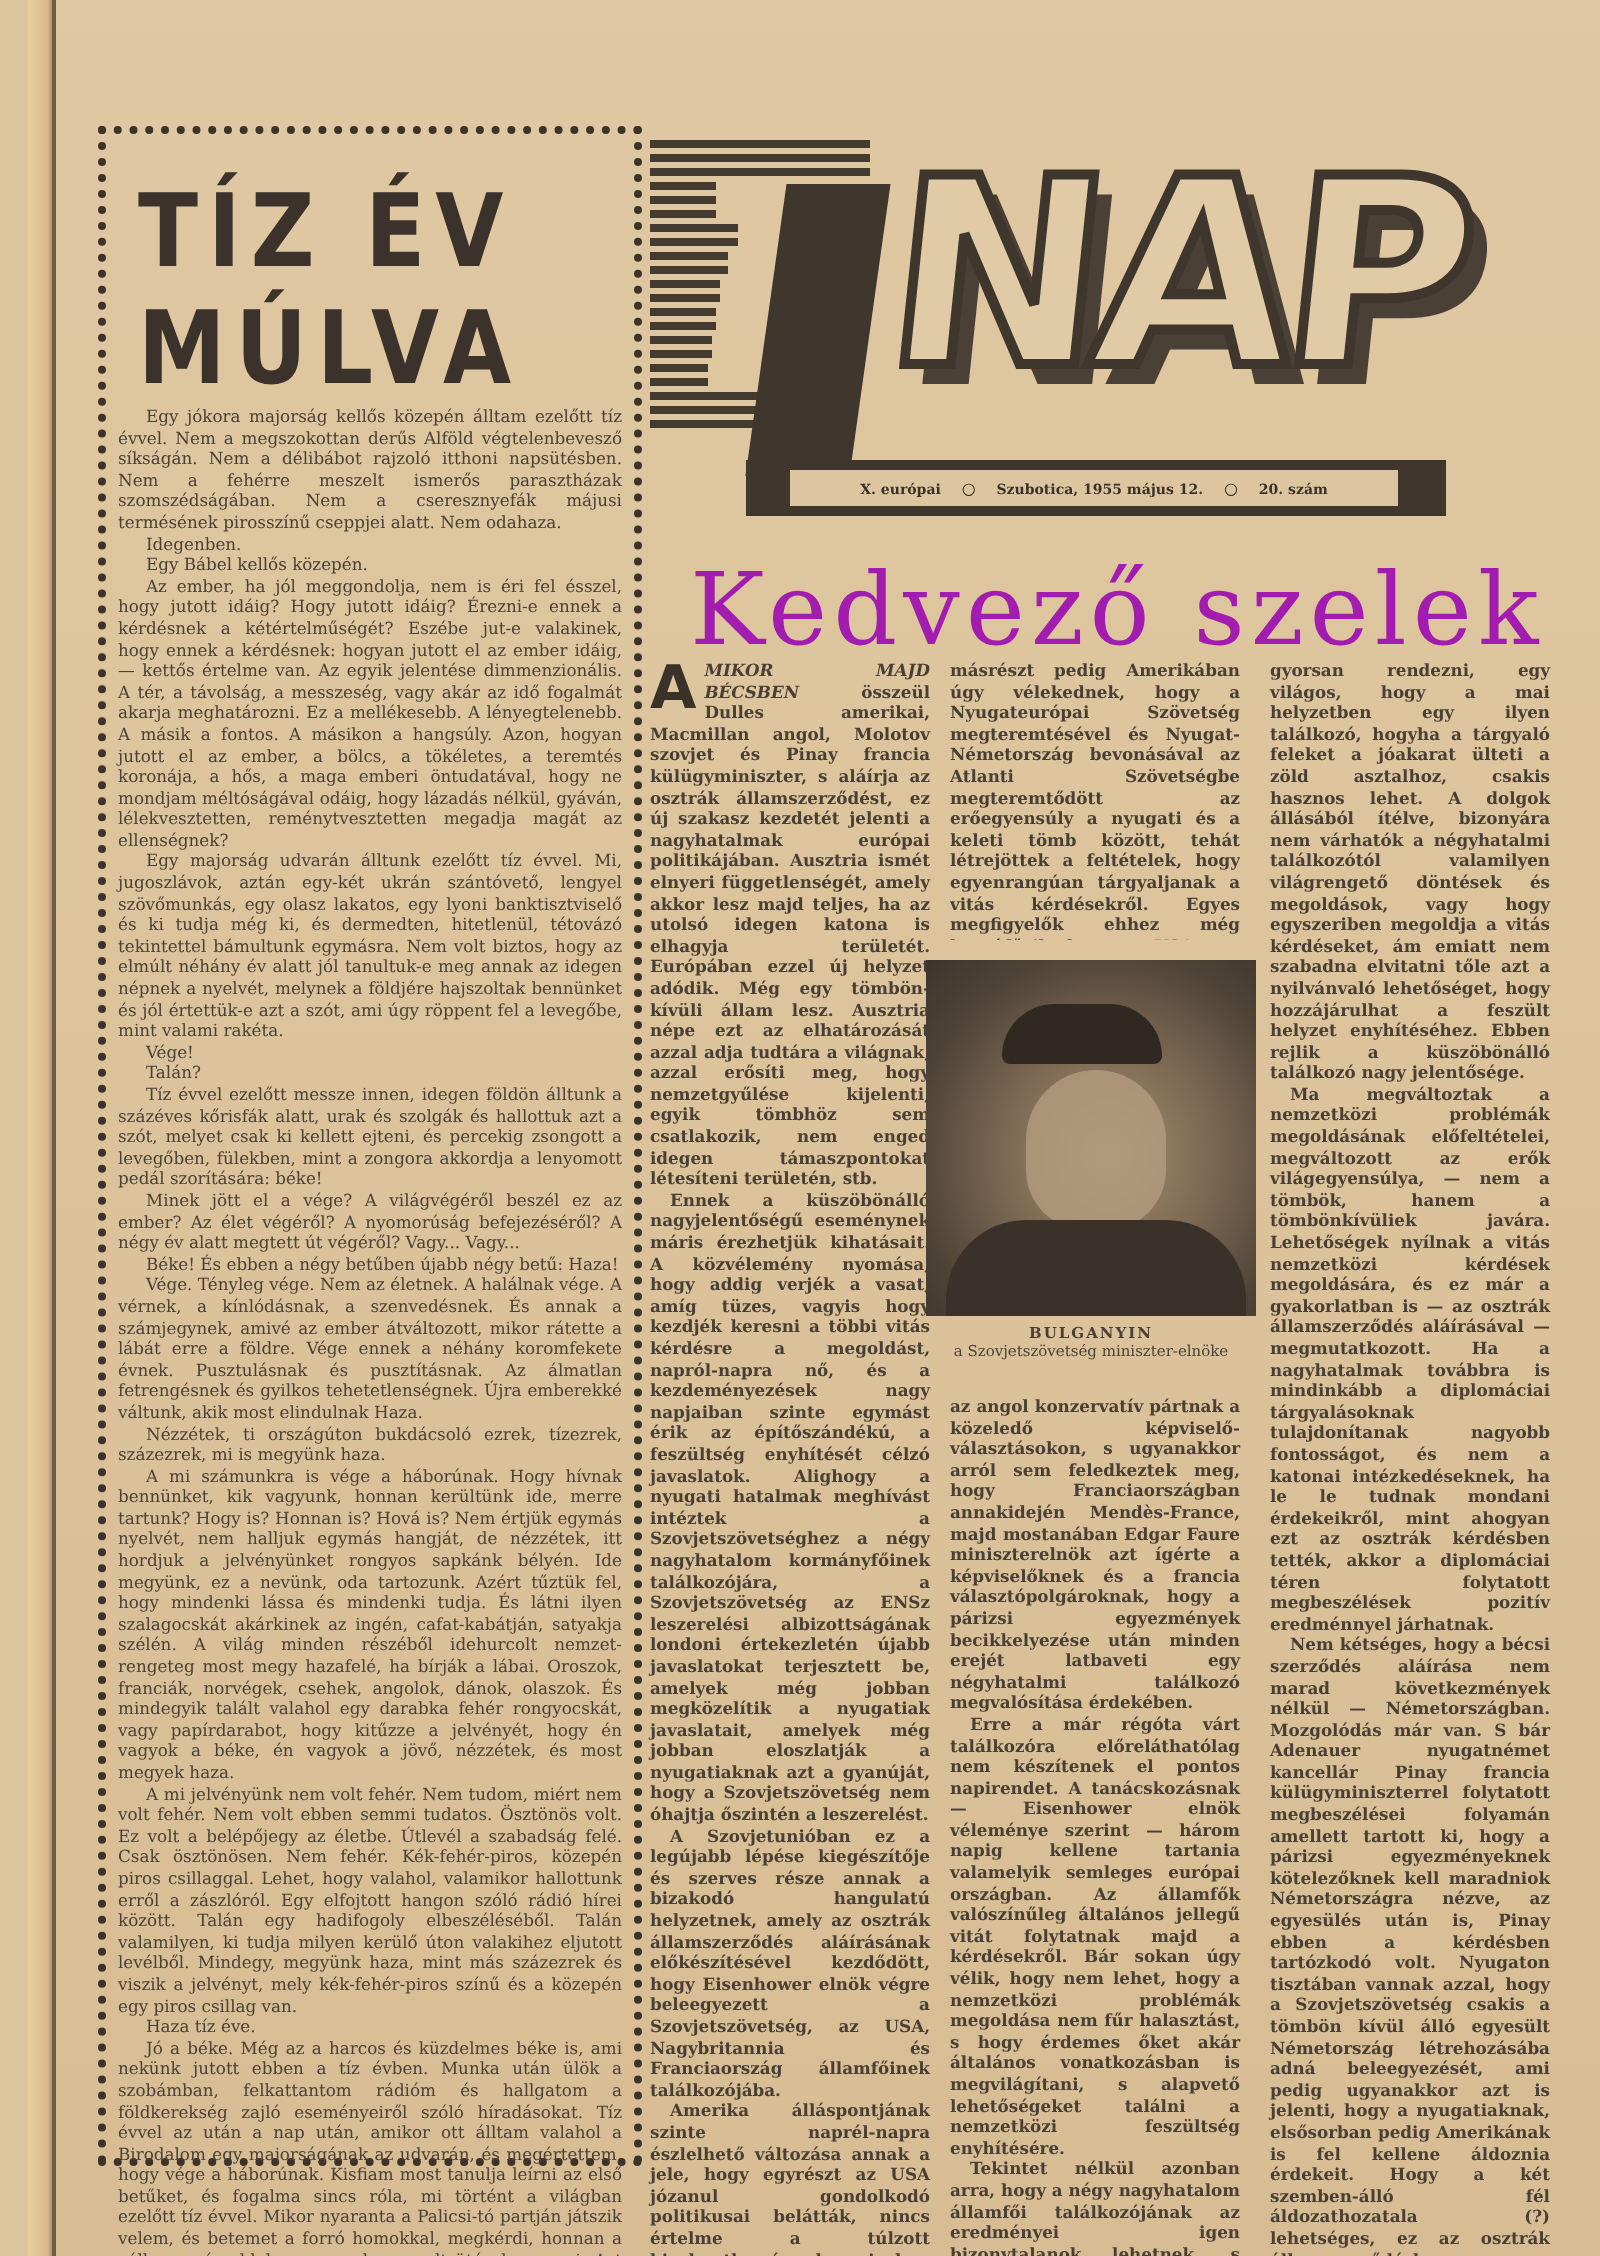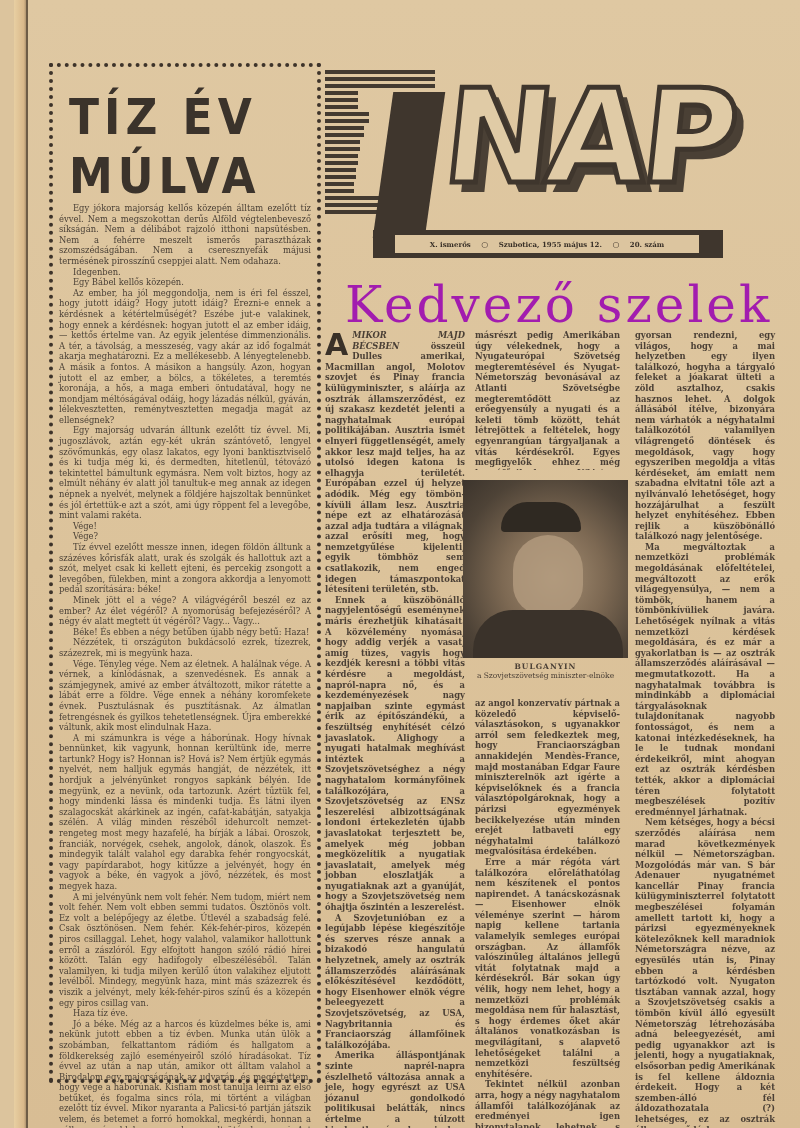--- a/index.html
+++ b/index.html
@@ -88,26 +88,26 @@
 
 <div class="box">
   <div class="box-title">TÍZ ÉV MÚLVA</div>
   <div class="box-body">
     <p>Egy jókora majorság kellős közepén álltam ezelőtt tíz évvel. Nem a megszokottan derűs Alföld végtelenbevesző síkságán. Nem a délibábot rajzoló itthoni napsütésben. Nem a fehérre meszelt ismerős parasztházak szomszédságában. Nem a cseresznyefák májusi termésének pirosszínű cseppjei alatt. Nem odahaza.</p>
     <p>Idegenben.</p>
     <p>Egy Bábel kellős közepén.</p>
     <p>Az ember, ha jól meggondolja, nem is éri fel ésszel, hogy jutott idáig? Hogy jutott idáig? Érezni-e ennek a kérdésnek a kétértelműségét? Eszébe jut-e valakinek, hogy ennek a kérdésnek: hogyan jutott el az ember idáig, — kettős értelme van. Az egyik jelentése dimmenzionális. A tér, a távolság, a messzeség, vagy akár az idő fogalmát akarja meghatározni. Ez a mellékesebb. A lényegtelenebb. A másik a fontos. A másikon a hangsúly. Azon, hogyan jutott el az ember, a bölcs, a tökéletes, a teremtés koronája, a hős, a maga emberi öntudatával, hogy ne mondjam méltóságával odáig, hogy lázadás nélkül, gyáván, lélekvesztetten, reménytvesztetten megadja magát az ellenségnek?</p>
     <p>Egy majorság udvarán álltunk ezelőtt tíz évvel. Mi, jugoszlávok, aztán egy-két ukrán szántóvető, lengyel szövőmunkás, egy olasz lakatos, egy lyoni banktisztviselő és ki tudja még ki, és dermedten, hitetlenül, tétovázó tekintettel bámultunk egymásra. Nem volt biztos, hogy az elmúlt néhány év alatt jól tanultuk-e meg annak az idegen népnek a nyelvét, melynek a földjére hajszoltak bennünket és jól értettük-e azt a szót, ami úgy röppent fel a levegőbe, mint valami rakéta.</p>
     <p>Vége!</p>
-    <p>Vége?</p>
+    <p>Talán?</p>
     <p>Tíz évvel ezelőtt messze innen, idegen földön álltunk a százéves kőrisfák alatt, urak és szolgák és hallottuk azt a szót, melyet csak ki kellett ejteni, és percekig zsongott a levegőben, fülekben, mint a zongora akkordja a lenyomott pedál szorítására: béke!</p>
     <p>Minek jött el a vége? A világvégéről beszél ez az ember? Az élet végéről? A nyomorúság befejezéséről? A négy év alatt megtett út végéről? Vagy... Vagy...</p>
     <p>Béke! És ebben a négy betűben újabb négy betű: Haza!</p>
+    <p>Vége. Tényleg vége. Nem az életnek. A halálnak vége. A vérnek, a kínlódásnak, a szenvedésnek. És annak a számjegynek, amivé az ember átváltozott, mikor rátette a lábát erre a földre. Vége ennek a néhány koromfekete évnek. Pusztulásnak és pusztításnak. Az álmatlan fetrengésnek és gyilkos tehetetlenségnek. Újra emberekké váltunk, akik most elindulnak Haza.</p>
     <p>Nézzétek, ti országúton bukdácsoló ezrek, tízezrek, százezrek, mi is megyünk haza.</p>
-    <p>Vége. Tényleg vége. Nem az életnek. A halálnak vége. A vérnek, a kínlódásnak, a szenvedésnek. És annak a számjegynek, amivé az ember átváltozott, mikor rátette a lábát erre a földre. Vége ennek a néhány koromfekete évnek. Pusztulásnak és pusztításnak. Az álmatlan fetrengésnek és gyilkos tehetetlenségnek. Újra emberekké váltunk, akik most elindulnak Haza.</p>
     <p>A mi számunkra is vége a háborúnak. Hogy hívnak bennünket, kik vagyunk, honnan kerültünk ide, merre tartunk? Hogy is? Honnan is? Hová is? Nem értjük egymás nyelvét, nem halljuk egymás hangját, de nézzétek, itt hordjuk a jelvényünket rongyos sapkánk bélyén. Ide megyünk, ez a nevünk, oda tartozunk. Azért tűztük fel, hogy mindenki lássa és mindenki tudja. És látni ilyen szalagocskát akárkinek az ingén, cafat-kabátján, satyakja szélén. A világ minden részéből idehurcolt nemzet-rengeteg most megy hazafelé, ha bírják a lábai. Oroszok, franciák, norvégek, csehek, angolok, dánok, olaszok. És mindegyik talált valahol egy darabka fehér rongyocskát, vagy papírdarabot, hogy kitűzze a jelvényét, hogy én vagyok a béke, én vagyok a jövő, nézzétek, és most megyek haza.</p>
     <p>A mi jelvényünk nem volt fehér. Nem tudom, miért nem volt fehér. Nem volt ebben semmi tudatos. Ösztönös volt. Ez volt a belépőjegy az életbe. Útlevél a szabadság felé. Csak ösztönösen. Nem fehér. Kék-fehér-piros, közepén piros csillaggal. Lehet, hogy valahol, valamikor hallottunk erről a zászlóról. Egy elfojtott hangon szóló rádió hírei között. Talán egy hadifogoly elbeszéléséből. Talán valamilyen, ki tudja milyen kerülő úton valakihez eljutott levélből. Mindegy, megyünk haza, mint más százezrek és viszik a jelvényt, mely kék-fehér-piros színű és a közepén egy piros csillag van.</p>
     <p>Haza tíz éve.</p>
     <p>Jó a béke. Még az a harcos és küzdelmes béke is, ami nekünk jutott ebben a tíz évben. Munka után ülök a szobámban, felkattantom rádióm és hallgatom a földkerekség zajló eseményeiről szóló híradásokat. Tíz évvel az után a nap után, amikor ott álltam valahol a Birodalom egy majorságának az udvarán, és megértettem, hogy vége a háborúnak. Kisfiam most tanulja leírni az első betűket, és fogalma sincs róla, mi történt a világban ezelőtt tíz évvel. Mikor nyaranta a Palicsi-tó partján játszik velem, és betemet a forró homokkal, megkérdi, honnan a vállamon és oldalamon az elgennyedt ütések nyomai. Azt felelem, hogy majd elmondom egyszer, ha megnő. Mikor meg-megkérdi, hol vannak azok a nénik, akiknek arcképe szomorúan mosolyog rá szobánk faláról, akkor is ezt mondom neki.</p>
 
   </div>
 </div>
 
 <div class="masthead">
   <div class="logo-7">
@@ -130,21 +130,21 @@
     <div class="stripe" style="width:26%"></div>
     <div class="stripe" style="width:26%"></div>
     <div class="stripe" style="width:80%"></div>
     <div class="stripe" style="width:80%"></div>
     <div class="stripe" style="width:90%"></div>
     <div class="bar"></div>
   </div>
   <div class="logo-nap">NAP</div>
   <div class="dateline">
     <div class="dateline-inner">
-      <span>X. ismerős</span>
+      <span>X. európai</span>
       <span class="sep">○</span>
       <span>Szubotica, 1955 május 12.</span>
       <span class="sep">○</span>
       <span>20. szám</span>
     </div>
   </div>
 </div>
 
 <div class="headline">Kedvező szelek</div>
 

